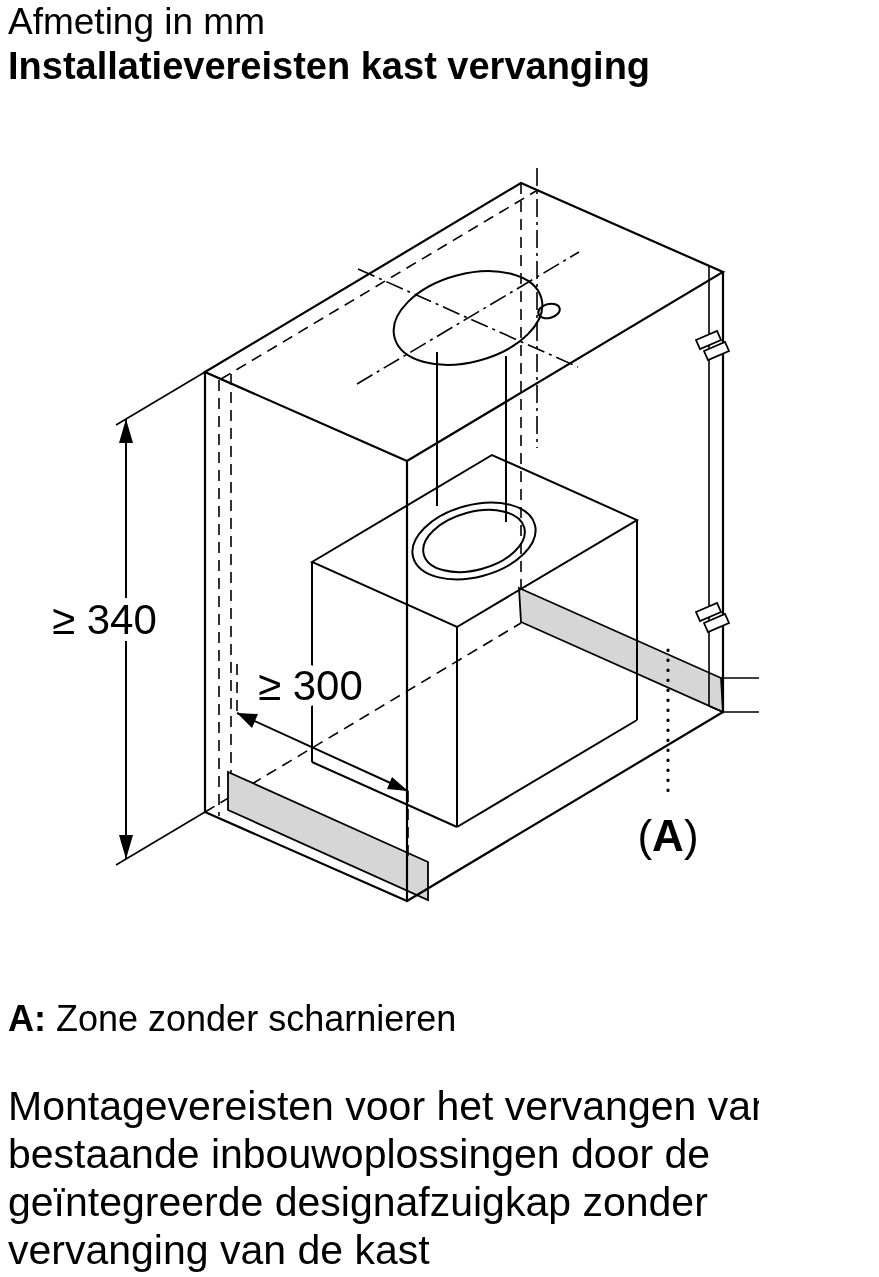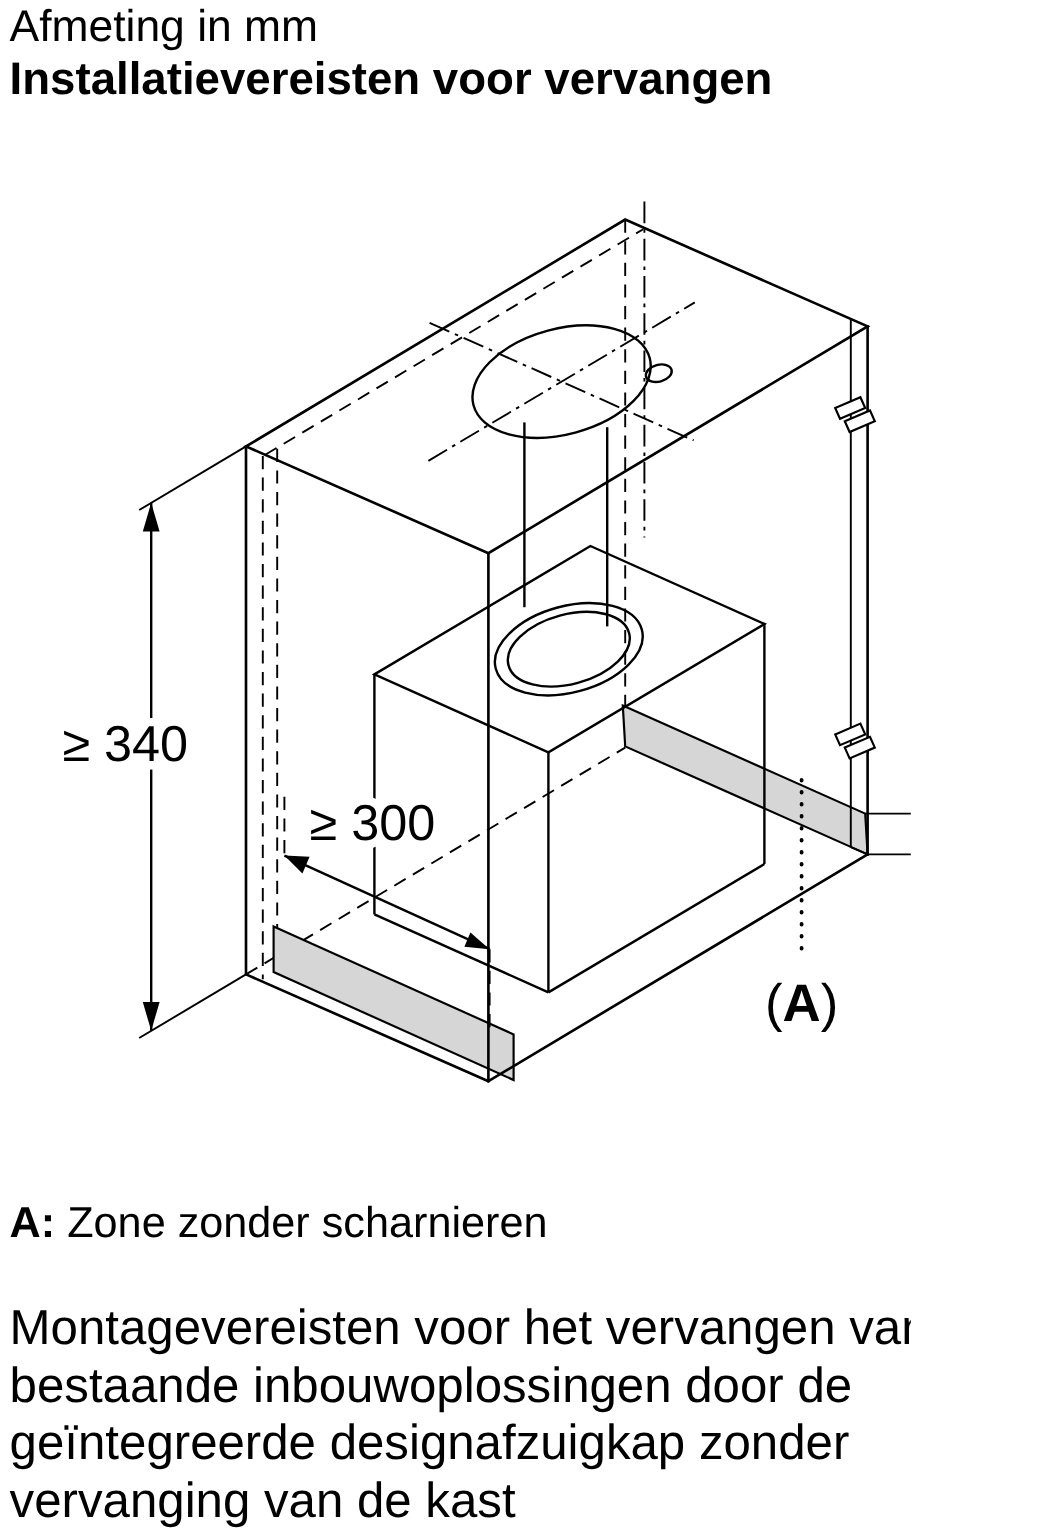--- a/index.html
+++ b/index.html
@@ -45,21 +45,21 @@
   }
   .bold{font-weight:700;}
 </style>
 </head>
 <body>
 
 <div class="page">
 
   <div class="header">
     <div class="unit-note">Afmeting in mm</div>
-    <div class="title">Installatievereisten voor vervangen</div>
+    <div class="title">Installatievereisten kast vervanging</div>
   </div>
 
   <svg class="diagram-svg" viewBox="0 0 879 1277" xmlns="http://www.w3.org/2000/svg">
 
     <g>
       <line class="dash" x1="219" y1="380" x2="219" y2="816"></line>
       <line class="dash" x1="231" y1="374" x2="231" y2="810"></line>
       <line class="dash" x1="221" y1="379" x2="536" y2="191"></line>
       <line class="dash" x1="521" y1="183" x2="521" y2="621"></line>
       <line class="dash" x1="205" y1="812" x2="521" y2="623"></line>

